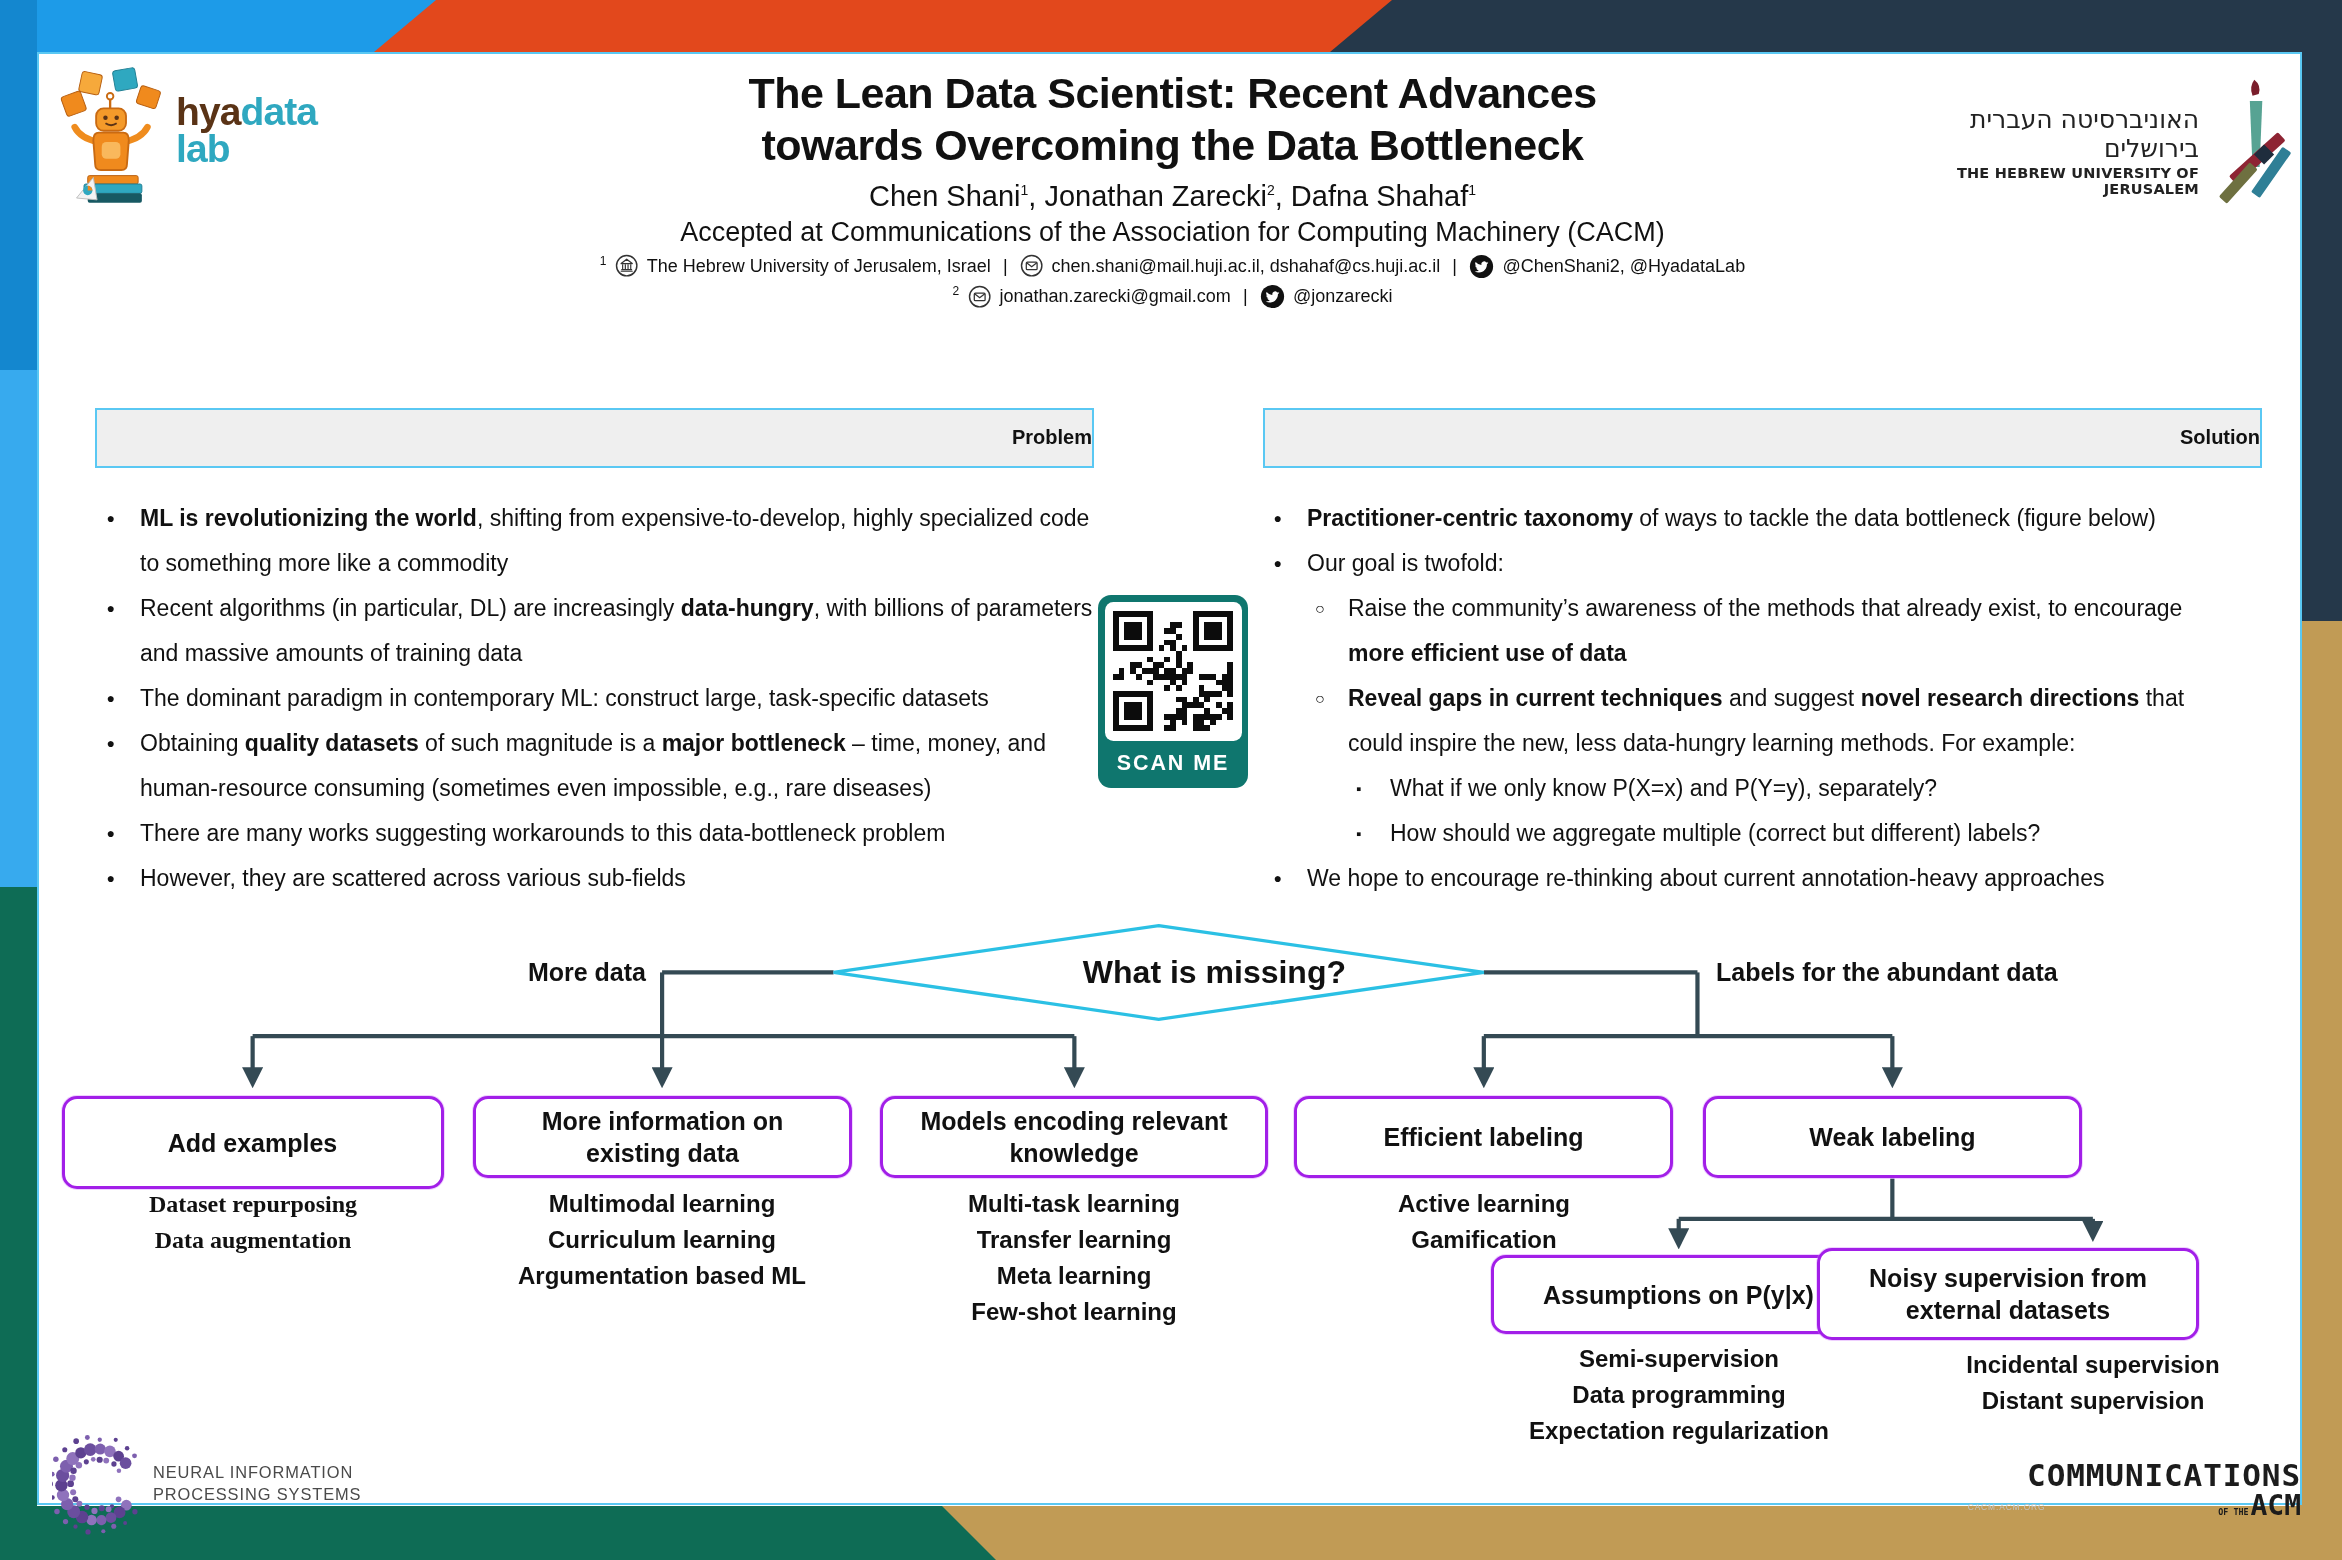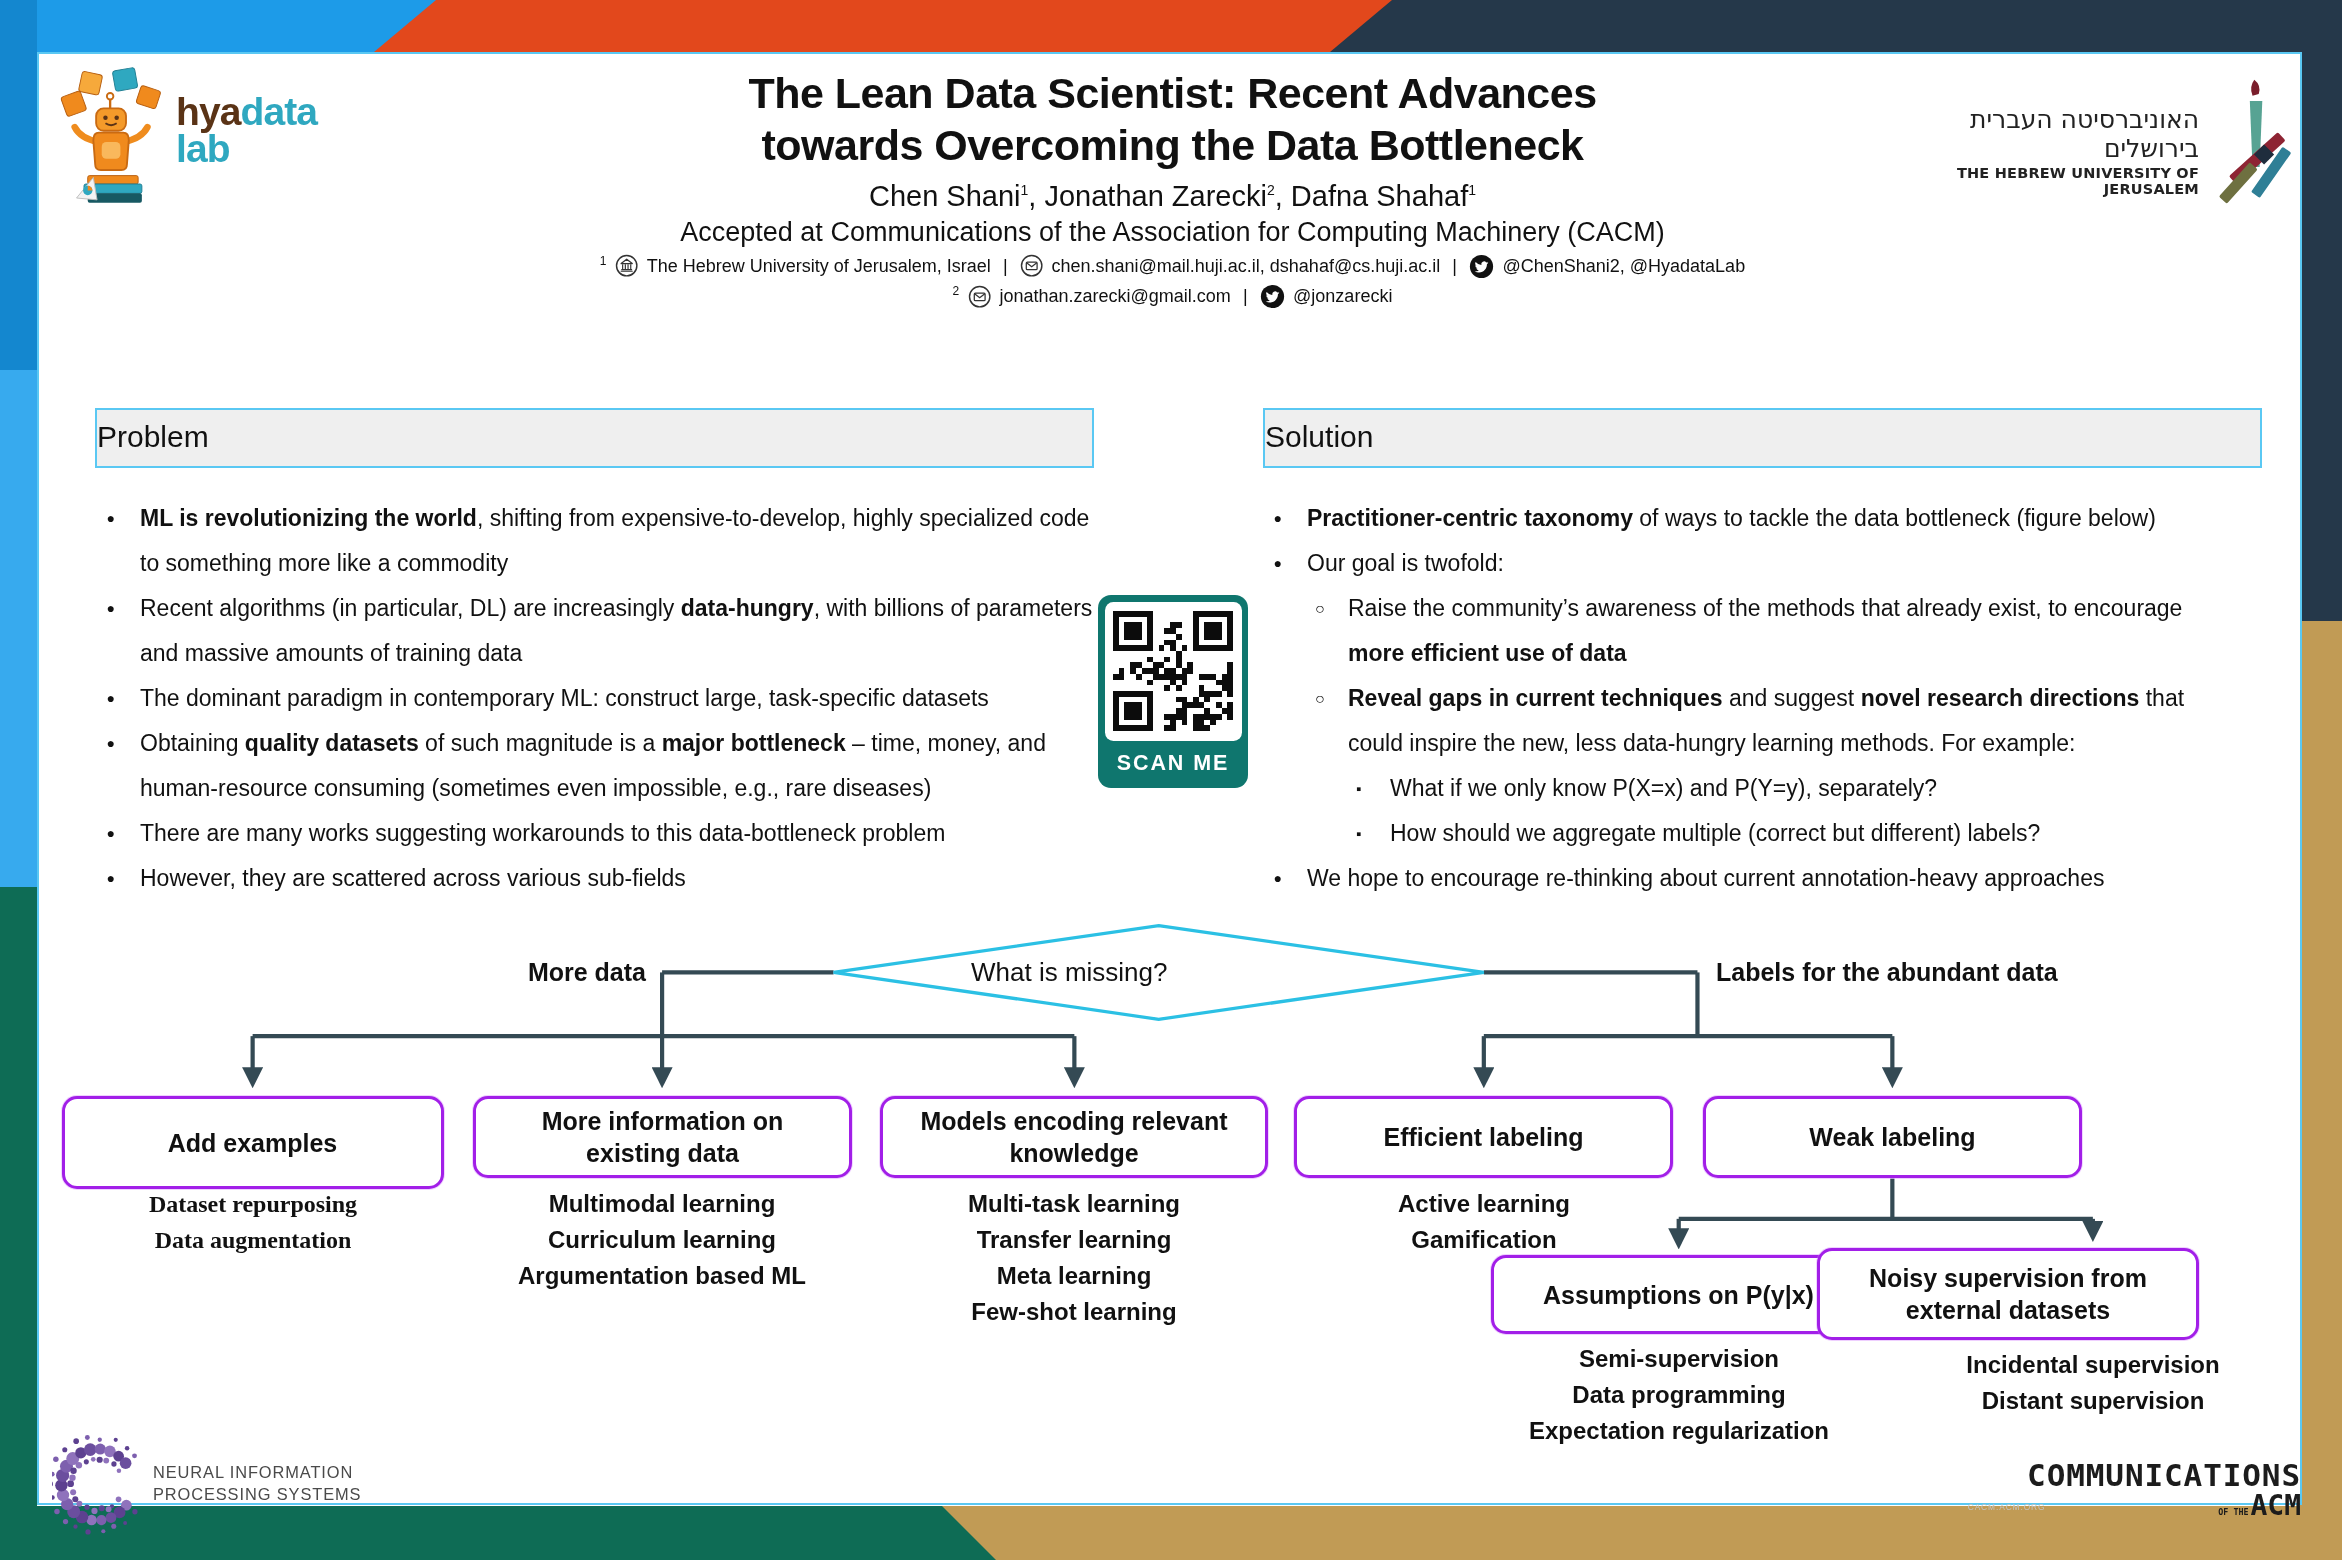--- a/index.html
+++ b/index.html
@@ -40,42 +40,42 @@
   .affil{font-size:18px;margin-top:5.6px;display:flex;align-items:center;justify-content:center;gap:8.4px}
   .affil .sep{margin:0 3.7px}
   .affil .supn{font-size:12px;vertical-align:top;position:relative;top:-5.6px}
   #huji-logo{left:1883px;top:17px;width:375px;height:141px}
   #huji-text{position:absolute;right:98px;top:34px;text-align:right;font-family:"DejaVu Sans",sans-serif}
   #huji-hebrew{font-size:25px;color:#222}
   #huji-english{font-size:14.5px;font-weight:bold;color:#222;margin-top:1.9px;letter-spacing:0.2px}
   #huji-mark{position:absolute;right:0;top:5.6px}
   
   .col-header{height:60px;border:2.8px solid var(--c-border);background:#efefef;box-sizing:border-box;
-              text-align:left;font-weight:normal;font-size:30px;line-height:54px}
+              text-align:right;font-weight:bold;font-size:20px;line-height:54px}
   #problem-header{left:56px;top:354px;width:999px}
   #solution-header{left:1224px;top:354px;width:999px}
   .blist{font-size:23px;color:#111}
   #problem-list{left:58px;top:442px;width:1012px}
   #solution-list{left:1225px;top:442px;width:980px}
   .b{position:relative;line-height:45px}
   .b .mk{position:absolute;top:0}
   .lv1{padding-left:43px}.lv1 .mk{left:9.4px;font-size:14px}
   .lv2{padding-left:84px}.lv2 .mk{left:51px;font-size:16px}
   .lv3{padding-left:126px}.lv3 .mk{left:92px;font-size:15px}
   .bb{font-weight:bold}
   
   #qr-box{left:1059px;top:541px;width:150px;height:193px;background:#0f766e;border-radius:13px;
           padding:6.6px 6.6px 0 6.6px;box-sizing:border-box}
   #qr-white{width:137px;height:139px;background:#fff;border-radius:8.4px;display:flex;
             align-items:center;justify-content:center}
   #qr-label{color:#fff;font-weight:bold;font-size:21.5px;letter-spacing:1.9px;text-align:center;line-height:45px}
   
   #diagram-svg{left:0;top:0;pointer-events:none}
   .tax-label{font-weight:bold;font-size:25px;line-height:41px;white-space:nowrap}
-  #q-label{left:932px;top:898px;width:375px;text-align:left;font-weight:normal;font-size:26px;line-height:41px}
+  #q-label{left:932px;top:898px;width:375px;text-align:right;font-weight:bold;font-size:32px;line-height:41px}
   #left-branch-label{left:403px;top:898px;width:204px;text-align:right}
   #right-branch-label{left:1677px;top:898px;width:403px;text-align:left}
   .tax-box{position:absolute;border:3.3px solid var(--c-purple);border-radius:15px;background:#fff;
            box-sizing:border-box;display:flex;align-items:center;justify-content:center;text-align:center;
            font-weight:bold;font-size:25px;line-height:32px;box-shadow:0 0 0 0.9px rgba(210,120,255,.35)}
   .tax-items{position:absolute;transform:translateX(-50%);text-align:center;font-weight:bold;
              font-size:24px;line-height:36px;white-space:nowrap}
   
   #neurips-logo{left:13px;top:1363px;width:337px;height:159px}
   #neurips-text{position:absolute;left:101px;top:45px;color:#4a4a4a;font-size:16.4px;

